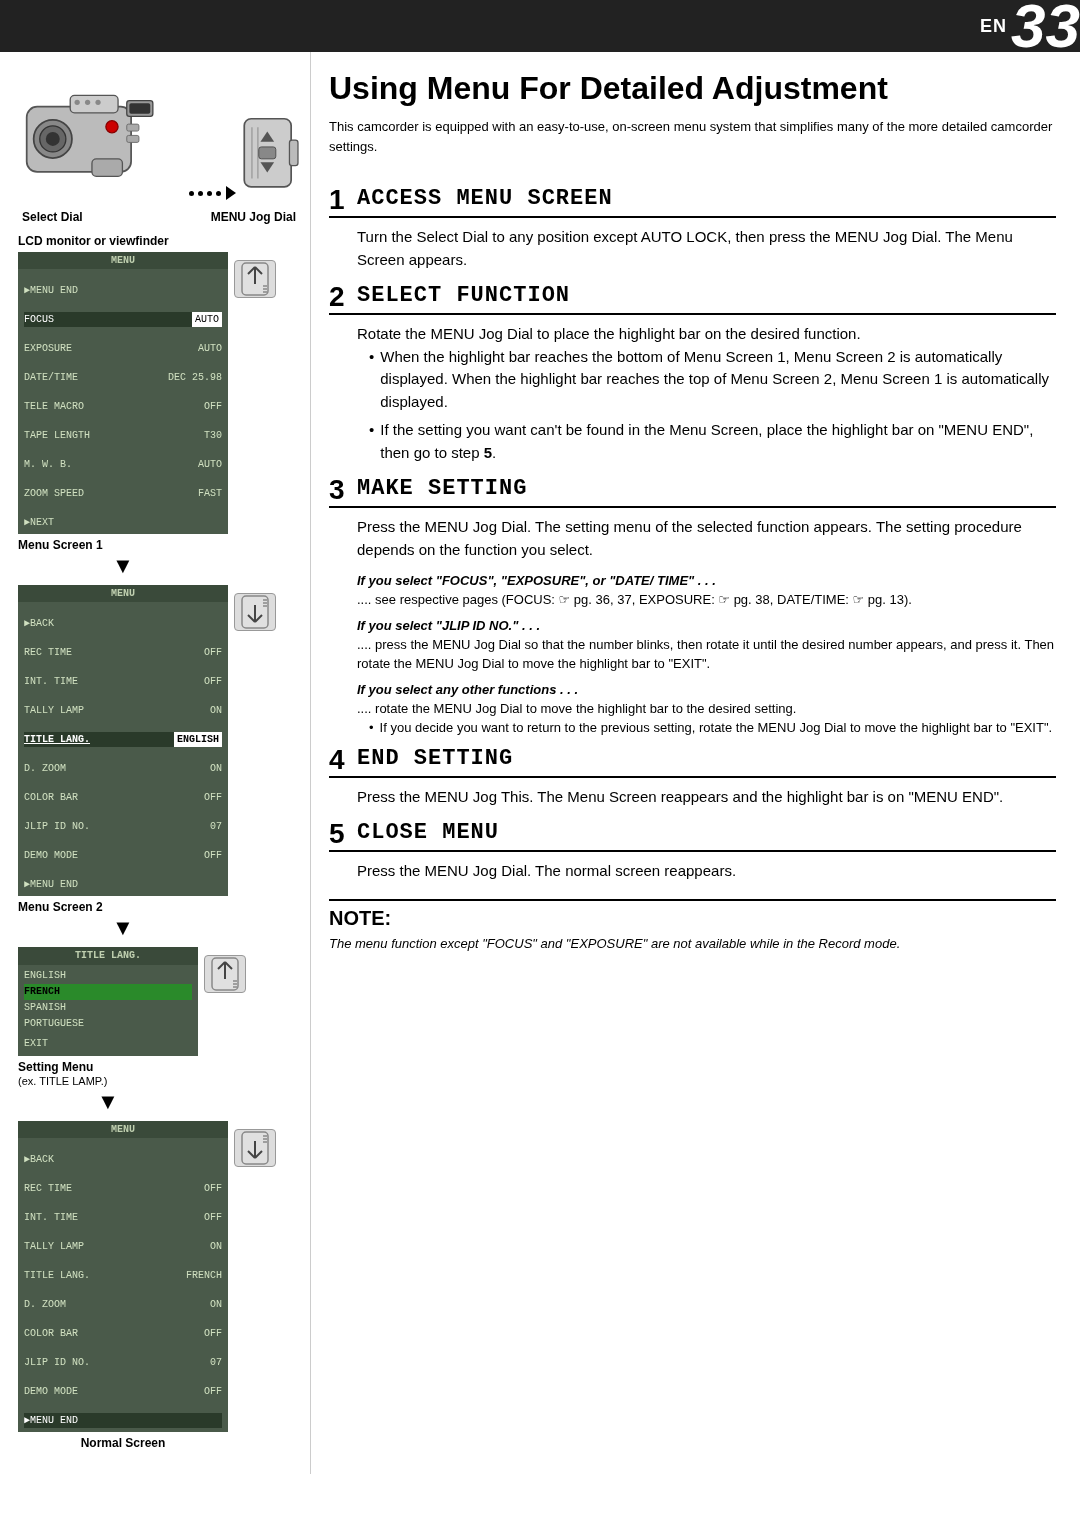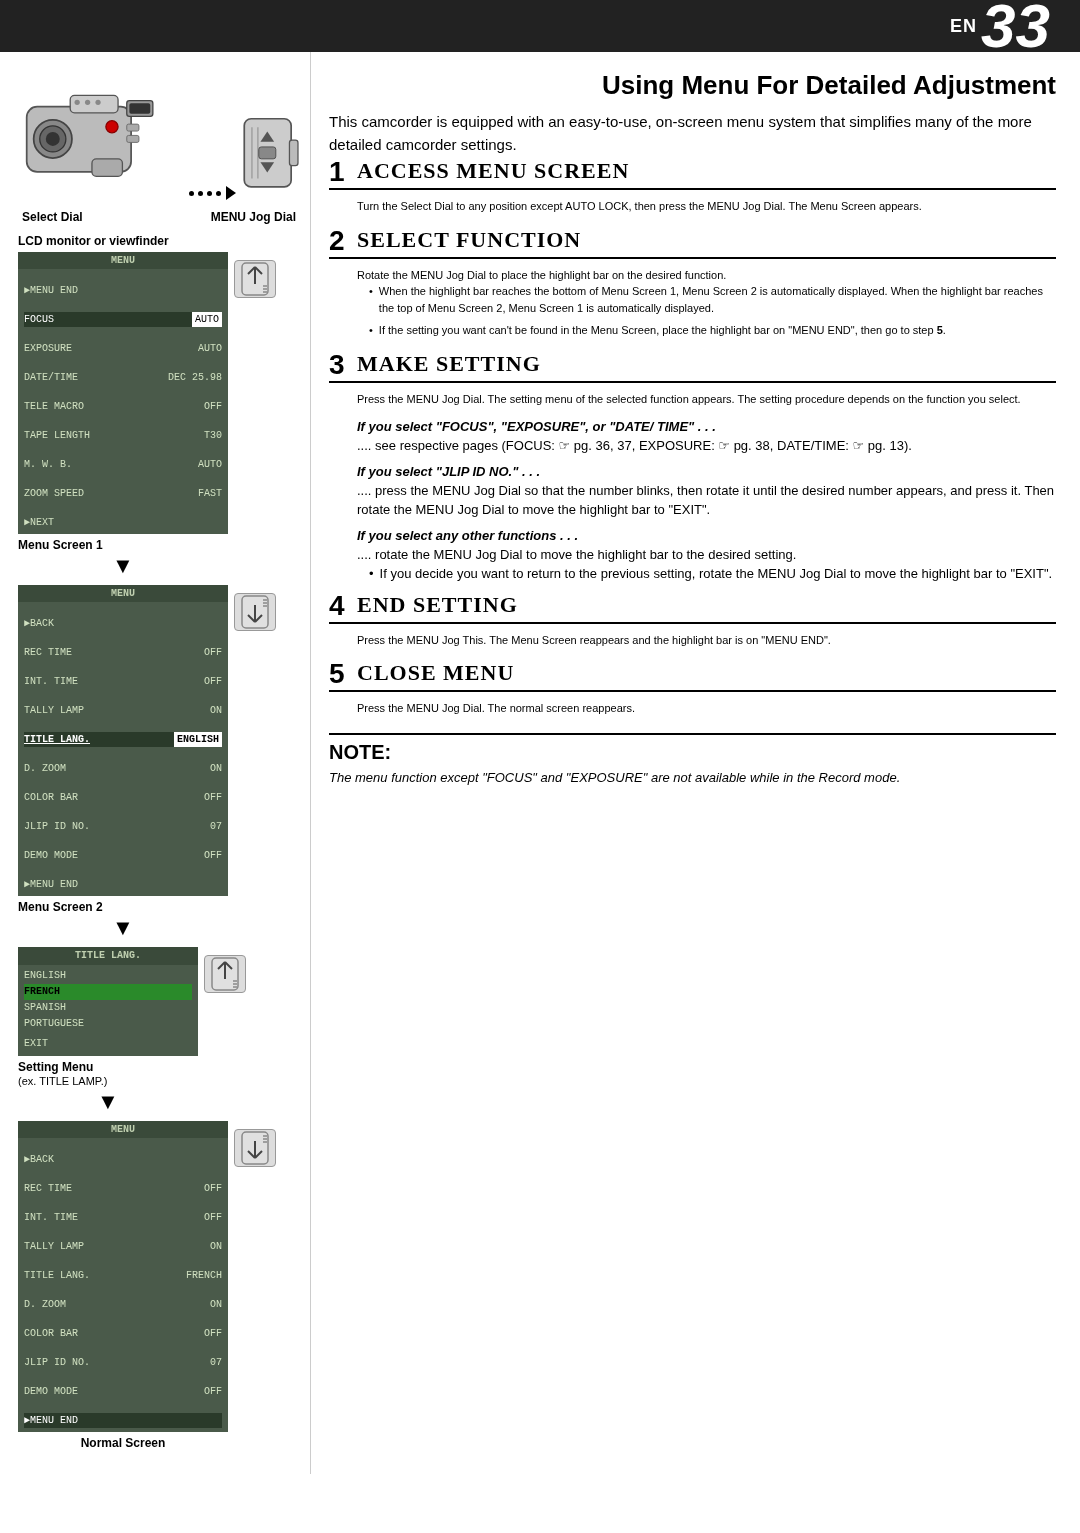--- a/index.html
+++ b/index.html
@@ -14,21 +14,20 @@
       overflow: hidden;
     }
 
     
     .header-bar {
       background: #222;
       height: 52px;
       display: flex;
       align-items: center;
       justify-content: flex-end;
-      padding-right: 30px;
     }
     .header-en {
       color: #fff;
       font-size: 18px;
       font-weight: bold;
       letter-spacing: 1px;
       margin-right: 4px;
     }
     .header-num {
       color: #fff;
@@ -188,31 +187,30 @@
     }
 
     
     .right-col {
       flex: 1;
       padding: 18px 24px 18px 18px;
       border-left: 1px solid #ccc;
     }
 
     .page-title {
-      font-size: 26px;
+      font-size: 32px;
       font-weight: bold;
       margin-bottom: 10px;
       font-family: Arial, sans-serif;
-      text-align: right;
     }
 
     .intro-text {
-      font-size: 15px;
+      font-size: 13px;
       line-height: 1.5;
-      margin-bottom: 2px;
+      margin-bottom: 30px;
     }
 
     
     .section-header {
       display: flex;
       align-items: stretch;
       margin-bottom: 8px;
       border-bottom: 2px solid #000;
     }
     .step-num {
@@ -222,27 +220,27 @@
       flex-shrink: 0;
       line-height: 1;
       display: flex;
       align-items: flex-end;
       padding-bottom: 2px;
     }
     .section-title {
       font-size: 22px;
       font-weight: bold;
       letter-spacing: 1px;
-      font-family: Liberation Serif, serif;
+      font-family: Liberation Mono, monospace;
       text-transform: uppercase;
       padding-bottom: 2px;
     }
 
     .section-body {
-      font-size: 11px;
+      font-size: 15px;
       line-height: 1.5;
       margin-bottom: 12px;
       padding-left: 28px;
     }
 
     .sub-bullet {
       margin-left: 12px;
       margin-bottom: 6px;
       display: flex;
     }

